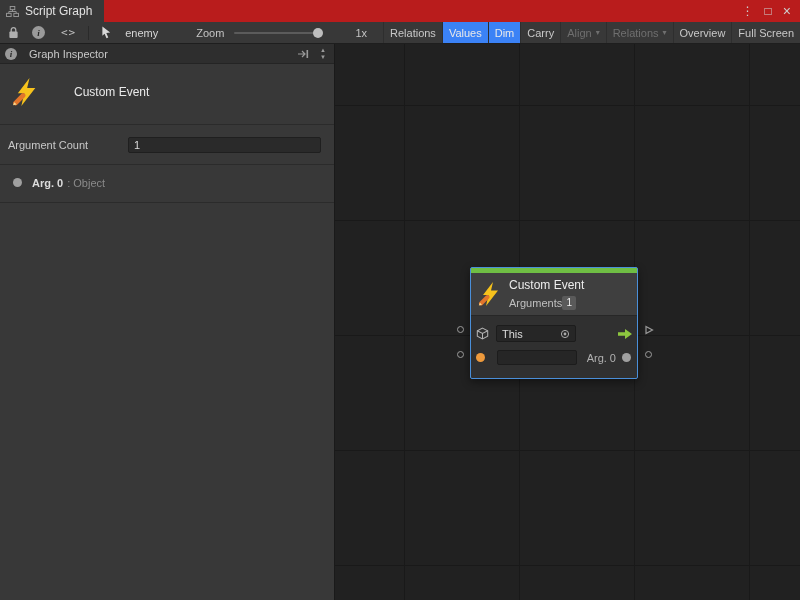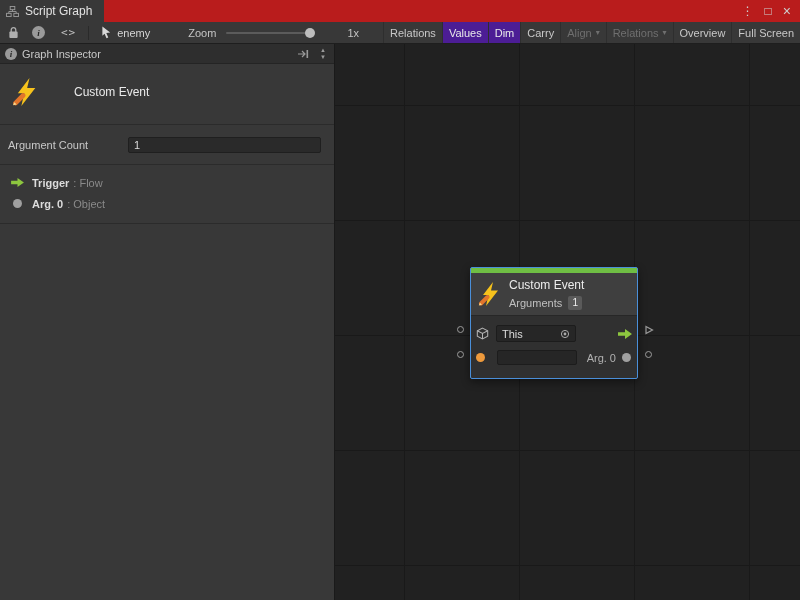--- a/index.html
+++ b/index.html
@@ -21,39 +21,39 @@
   
   .toolbar { position:absolute; top:22px; left:0; right:0; height:22px; background:#383838;
              border-bottom:1px solid #1E1E1E; display:flex; align-items:center; }
   .tb-icon { display:flex; align-items:center; justify-content:center; }
   .icon-lock { margin-left:8px; }
   .circle-i { width:13px; height:13px; border-radius:50%; background:#9A9A9A; color:#262626;
               font:italic bold 9px "Liberation Serif", serif; display:flex; align-items:center; justify-content:center; }
   .icon-info-tb { margin-left:13px; }
   .icon-code { margin-left:16px; font-family:"DejaVu Sans Mono", monospace; font-size:11px; color:#C0C0C0; letter-spacing:1px; }
   .tb-sep { width:1px; height:14px; background:#2A2A2A; margin:0 12px; }
-  .graph-name { margin-left:5px; color:#D5D5D5; }
+  .graph-name { margin-left:13px; color:#D5D5D5; }
   .zoom-label { margin-left:38px; color:#C4C4C4; }
   .slider { position:relative; width:86px; height:2px; background:#5B5B5B; margin:0 10px; border-radius:1px; }
   .slider-thumb { position:absolute; right:-3px; top:-4px; width:10px; height:10px; border-radius:50%; background:#BDBDBD; }
   .zoom-value { color:#C4C4C4;margin-left:25px; }
   .tb-right { margin-left:auto; display:flex; align-items:stretch; height:100%; }
   .tb-btn { display:flex; align-items:center; padding:0 6px; border-left:1px solid #2E2E2E; color:#C8C8C8; font-size:11px; white-space:nowrap; cursor:default; }
-  .tb-btn.active { background:#4c1d95; color:#E9E9E9; }
+  .tb-btn.active { background:#3b82f6; color:#E9E9E9; }
   .tb-btn.disabled { color:#6F6F6F; }
   .dd-arrow { font-size:8px; margin-left:4px; color:#9A9A9A; }
   .tb-btn.disabled .dd-arrow { color:#6F6F6F; }
 
   
   .inspector { position:absolute; top:44px; left:0; width:335px; height:556px; background:#383838;
                border-right:1px solid #1A1A1A; overflow:hidden; }
   .insp-header { height:20px; background:#2E2E2E; border-bottom:1px solid #242424;
                  display:flex; align-items:center; padding:0 4px 0 5px; }
   .insp-header .circle-i { width:12px; height:12px; }
-  .insp-title { margin-left:5px; color:#C8C8C8; }
+  .insp-title { margin-left:12px; color:#C8C8C8; }
   .scroll-btns { display:flex; flex-direction:column; justify-content:center; margin-left:7px; width:14px; align-items:center; }
   .scroll-btns span { font-size:6px; line-height:7px; color:#9A9A9A; }
 
   .unit-header { display:flex; align-items:center; gap:34px; padding:14px 10px 18px 12px; border-bottom:1px solid #2B2B2B; }
   .unit-title { font-size:12px; color:#EAEAEA; }
 
   .fields { padding:9px 13px 9px 8px; border-bottom:1px solid #2B2B2B; }
   .field-row { display:flex; align-items:center; height:21px; }
   .field-label { width:120px; color:#C8C8C8; }
   .field-input { flex:1; height:16px; background:#2A2A2A; border:1px solid #1F1F1F; border-radius:2px;
@@ -79,21 +79,21 @@
            background-size:115px 115px;
            background-position:69px 61px; }
 
   
   .node { position:absolute; left:135px; top:223px; width:168px;
           border:1px solid var(--selection-blue,#4A8FD9); border-radius:2px;
           box-shadow:0 3px 8px rgba(0,0,0,.45); background:#303030; }
   .node-colorbar { height:5px; background:var(--event-green,#6FBE44); }
   .node-header { background:#3F3F3F; display:flex; align-items:center; gap:7px; padding:5px 7px; border-bottom:1px solid #272727; }
   .node-title { font-size:12px; color:#ECECEC; line-height:15px; }
-  .node-args { display:flex; align-items:center; gap:6px; margin-top:2px; color:#C0C0C0; height:15px; }
+  .node-args { display:flex; align-items:center; margin-top:2px; color:#C0C0C0; height:15px; }
   .args-badge { min-width:14px; height:14px; line-height:14px; text-align:center; padding:0 3px;
                 background:#5A5A5A; color:#F0F0F0; border-radius:2px; font-size:10px; }
   .node-body { padding:4px 0 7px; }
   .body-row { display:flex; align-items:center; height:21px; margin:3px 0; padding:0 5px; position:relative; }
   .dropdown { width:80px; height:17px; margin-left:7px; background:#262626; border:1px solid #1C1C1C; border-radius:2px;
               display:flex; align-items:center; justify-content:space-between; padding:0 5px; color:#DDDDDD; }
   .flow-out { position:absolute; right:4px; top:50%; transform:translateY(-50%); }
   .small-input { width:80px; height:15px; margin-left:12px; background:#262626; border:1px solid #1C1C1C; border-radius:2px;
                  color:#DDDDDD; font:11px "Liberation Sans", sans-serif; padding:0 4px; outline:none; }
   .arg-label { margin-left:auto; color:#B2B2B2; }
@@ -197,29 +197,20 @@
 
   <div class="fields">
     <div class="field-row">
       <span class="field-label">Argument Count</span>
       <input class="field-input" type="text" value="1" style="">
     </div>
   </div>
 
 
   <div class="section">
-    <div class="port-row">
-      <span class="port-icon">
-        <svg viewBox="0 0 16 12" width="15" height="11">
-          <path d="M1 4.2 H8 V1 L15 6 L8 11 V7.8 H1 Z" fill="#8DC63F"></path>
-        </svg>
-      </span>
-      <span class="port-name">Trigger</span>
-      <span class="port-type">: Flow</span>
-    </div>
     <div class="port-row">
       <span class="port-icon">
           <span class="dot gray"></span>
         </span>
       <span class="port-name">Arg. 0</span>
       <span class="port-type">: Object</span>
     </div>
   </div>
 </div>
 

